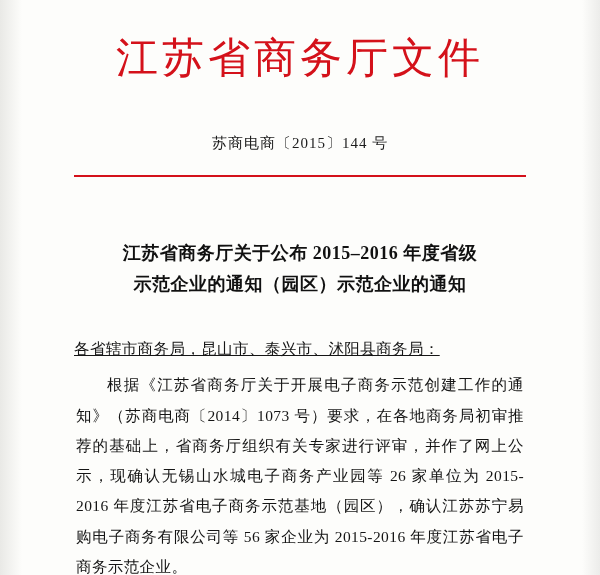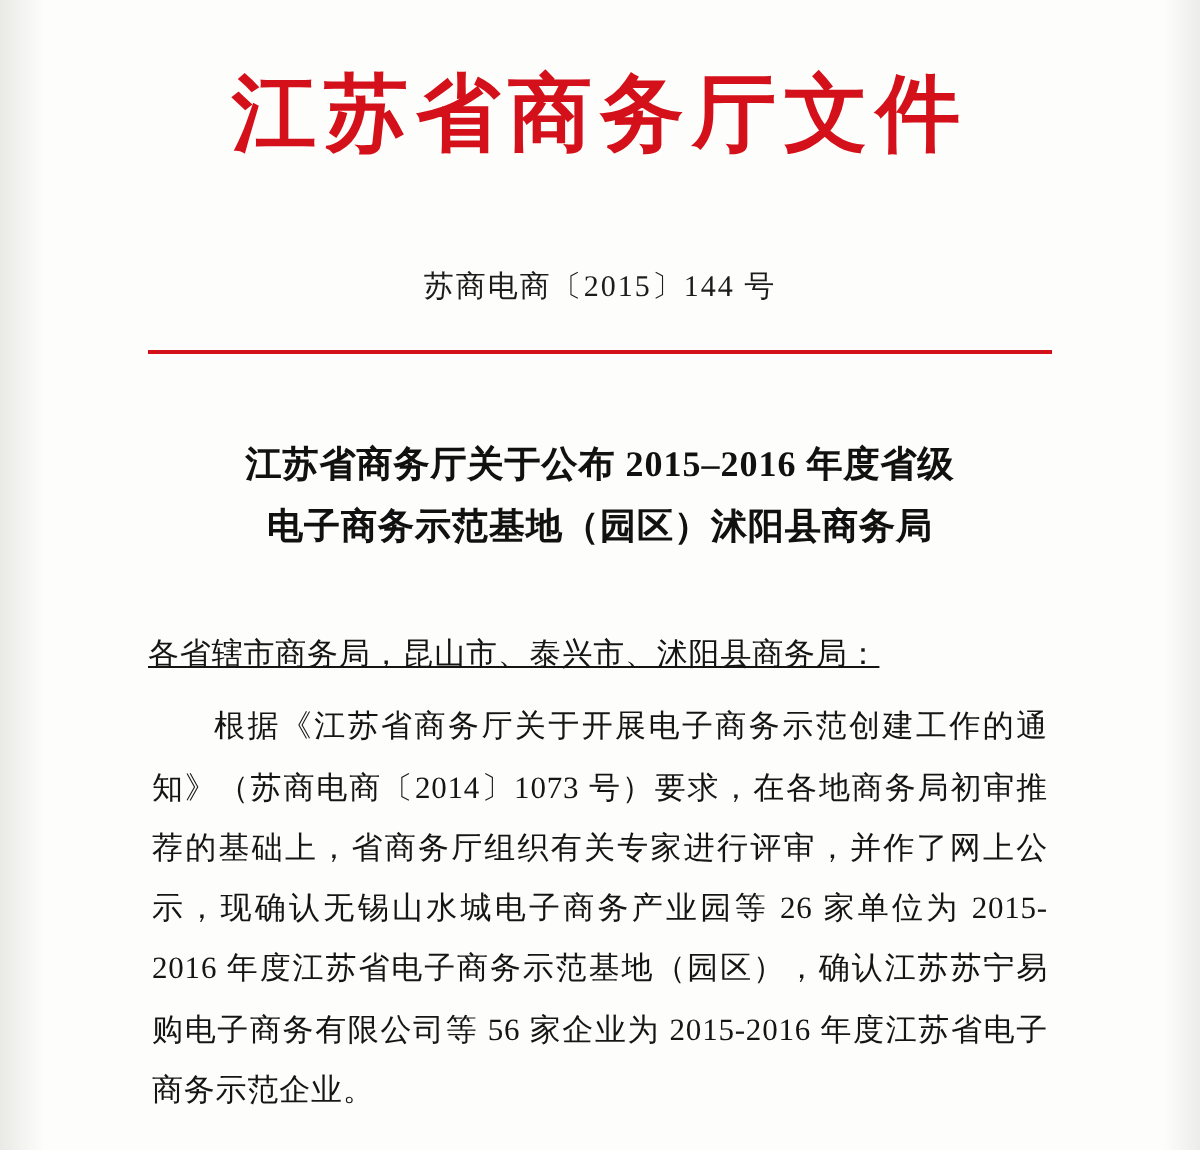--- a/index.html
+++ b/index.html
@@ -38,21 +38,21 @@
     pointer-events: none;
   }
 
   .doc-head {
     text-align: center;
     padding-top: 34px;
   }
   .doc-title {
     color: #d4111a;
     font-size: 42px;
-    font-weight: bold;
+    font-weight: normal;
     letter-spacing: 4px;
     line-height: 1.15;
     font-family: "Liberation Serif", "DejaVu Serif", serif;
     white-space: nowrap;
   }
 
   .doc-number {
     text-align: center;
     margin-top: 52px;
     font-size: 15px;
@@ -61,21 +61,21 @@
   }
 
   .red-rule {
     margin: 22px auto 0 auto;
     width: 452px;
     height: 2px;
     background: #d4111a;
   }
 
   .title-block {
-    margin: 40px auto 0 auto;
+    margin: 61px auto 0 auto;
     width: 440px;
     text-align: center;
     font-size: 18px;
     font-weight: bold;
     line-height: 1.72;
     color: #111111;
     letter-spacing: 0.5px;
   }
 
   .body-block {
@@ -104,21 +104,21 @@
   <div class="doc-head">
     <div class="doc-title">江苏省商务厅文件</div>
   </div>
 
   <div class="doc-number">苏商电商〔2015〕144 号</div>
 
   <div class="red-rule"></div>
 
   <div class="title-block">
     <div>江苏省商务厅关于公布 2015–2016 年度省级</div>
-    <div>电子商务示范基地（园区）沭阳县商务局</div>
+    <div>示范企业的通知（园区）示范企业的通知</div>
   </div>
 
   <div class="body-block">
     <p class="salutation">各省辖市商务局，昆山市、泰兴市、沭阳县商务局：</p>
     <p class="para">根据《江苏省商务厅关于开展电子商务示范创建工作的通知》（苏商电商〔2014〕1073 号）要求，在各地商务局初审推荐的基础上，省商务厅组织有关专家进行评审，并作了网上公示，现确认无锡山水城电子商务产业园等 26 家单位为 2015-2016 年度江苏省电子商务示范基地（园区），确认江苏苏宁易购电子商务有限公司等 56 家企业为 2015-2016 年度江苏省电子商务示范企业。</p>
   </div>
 
 </div>
 
 </body></html>

